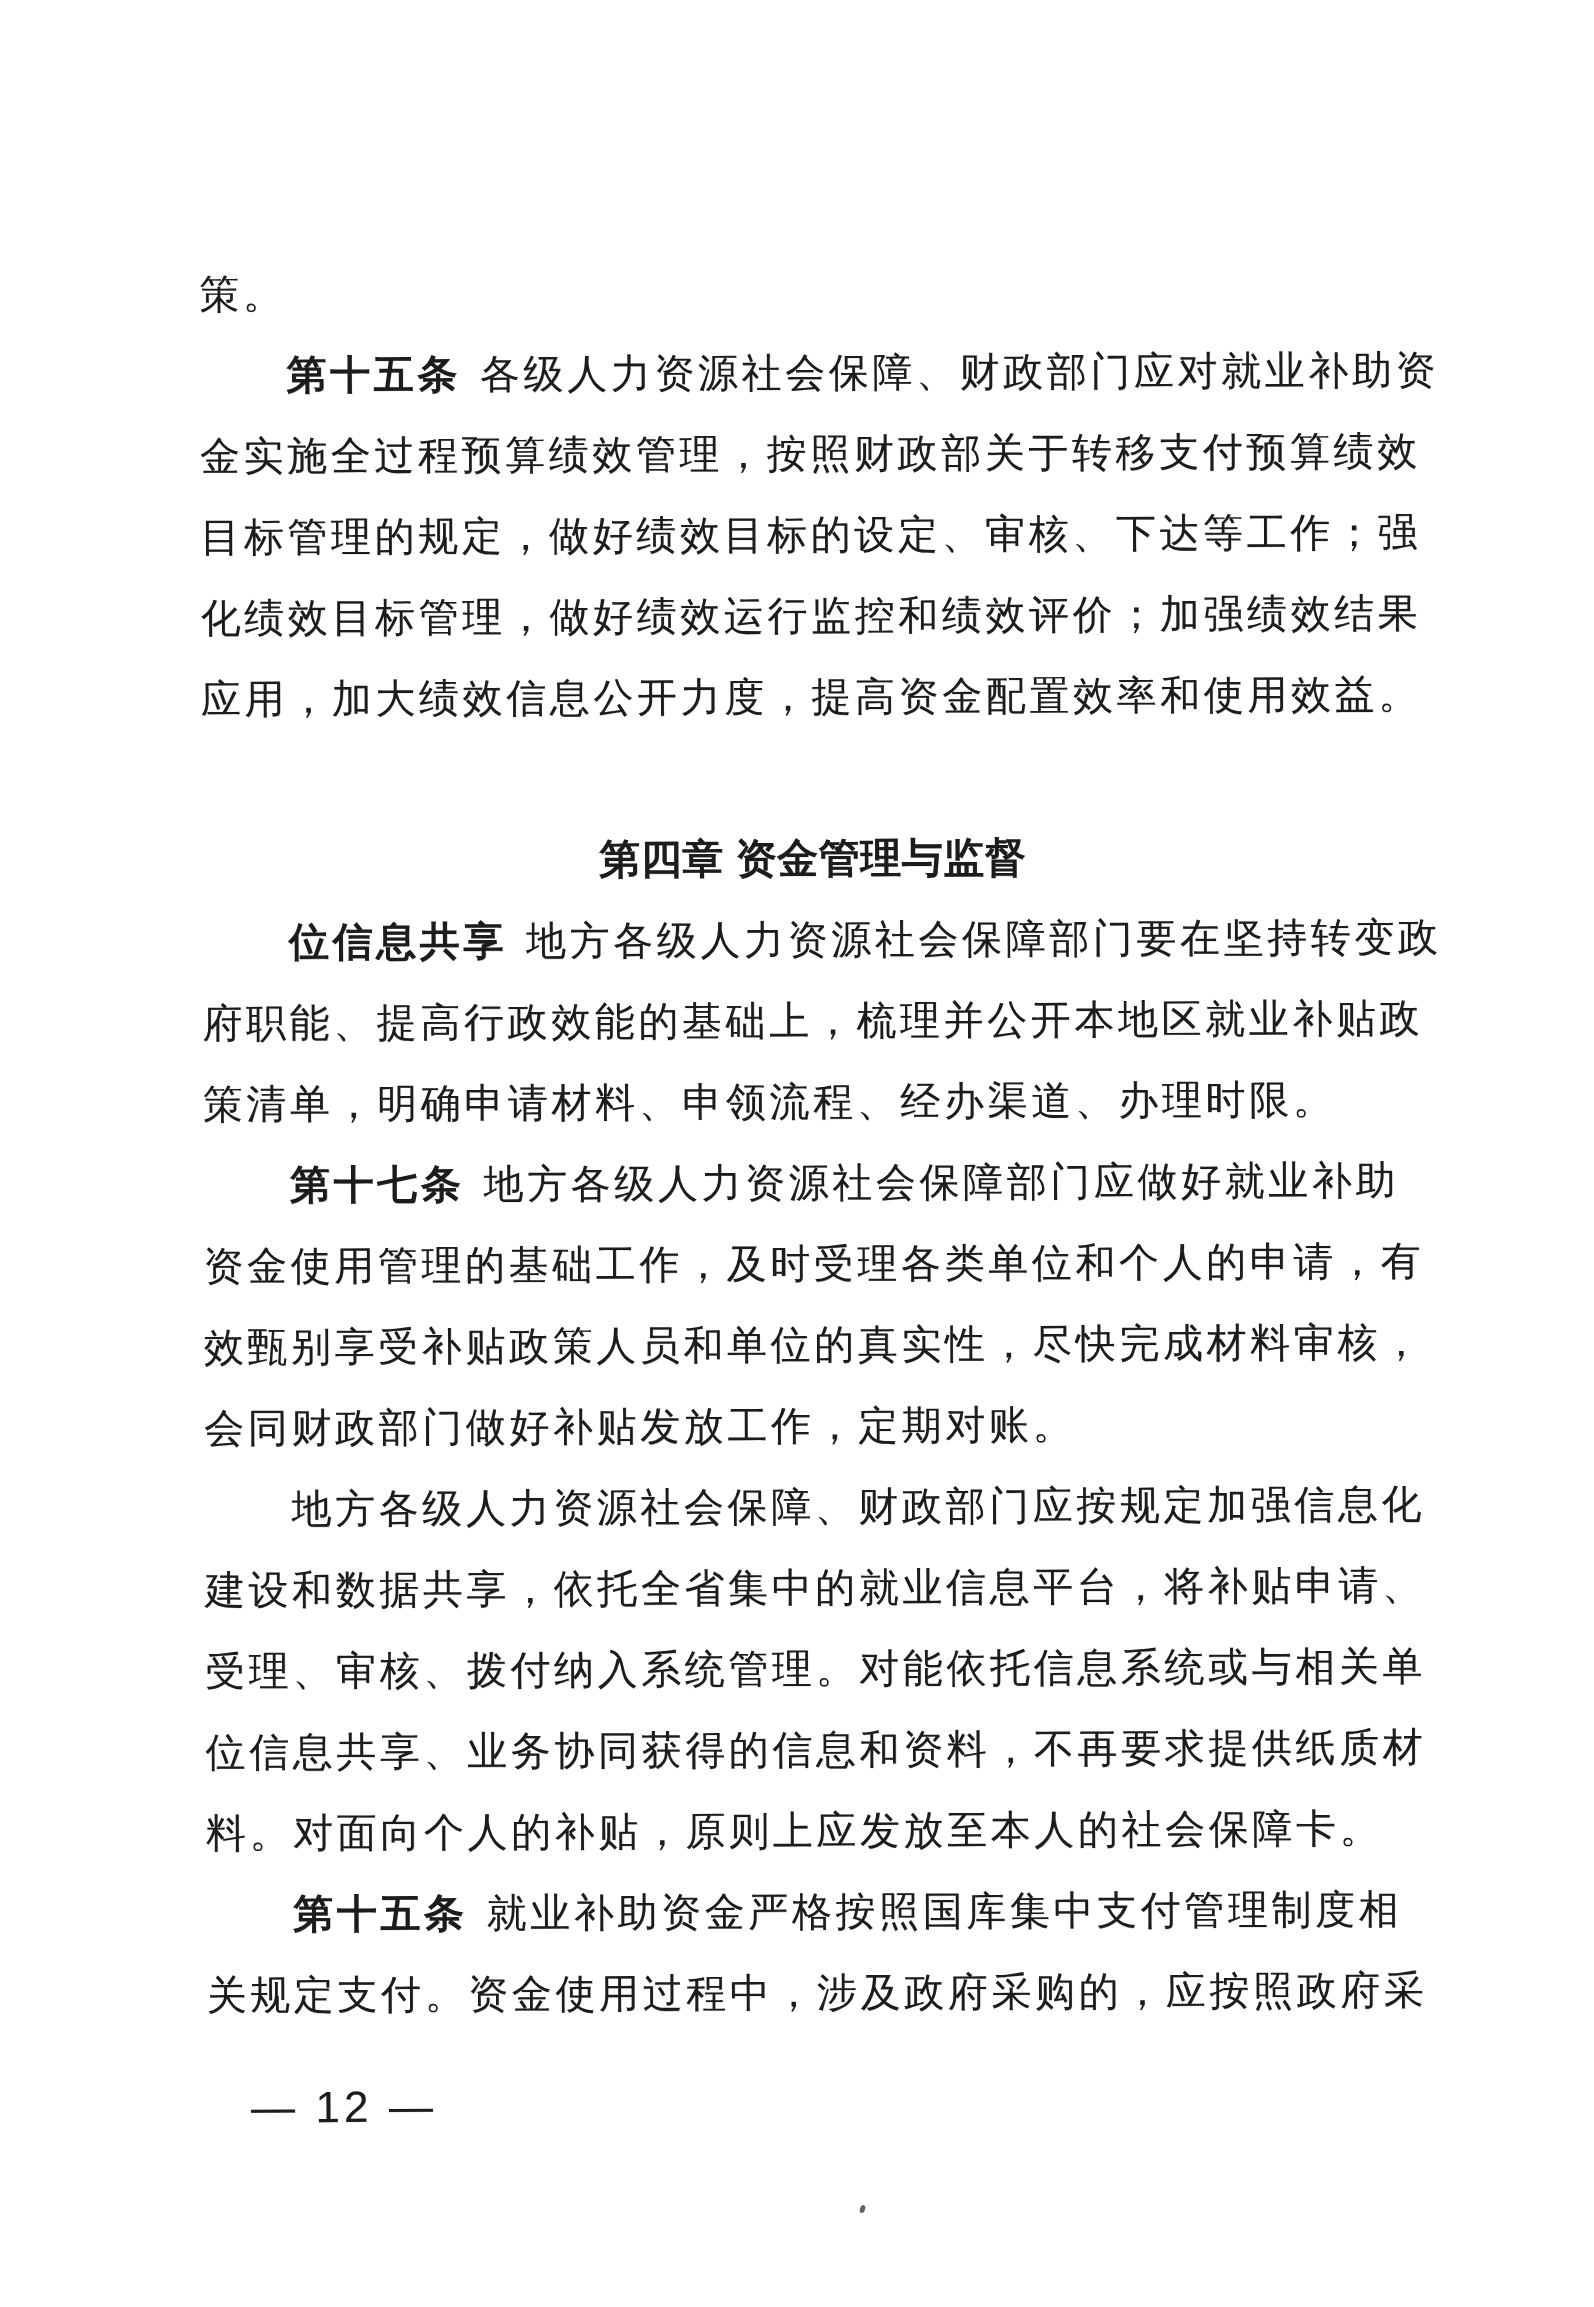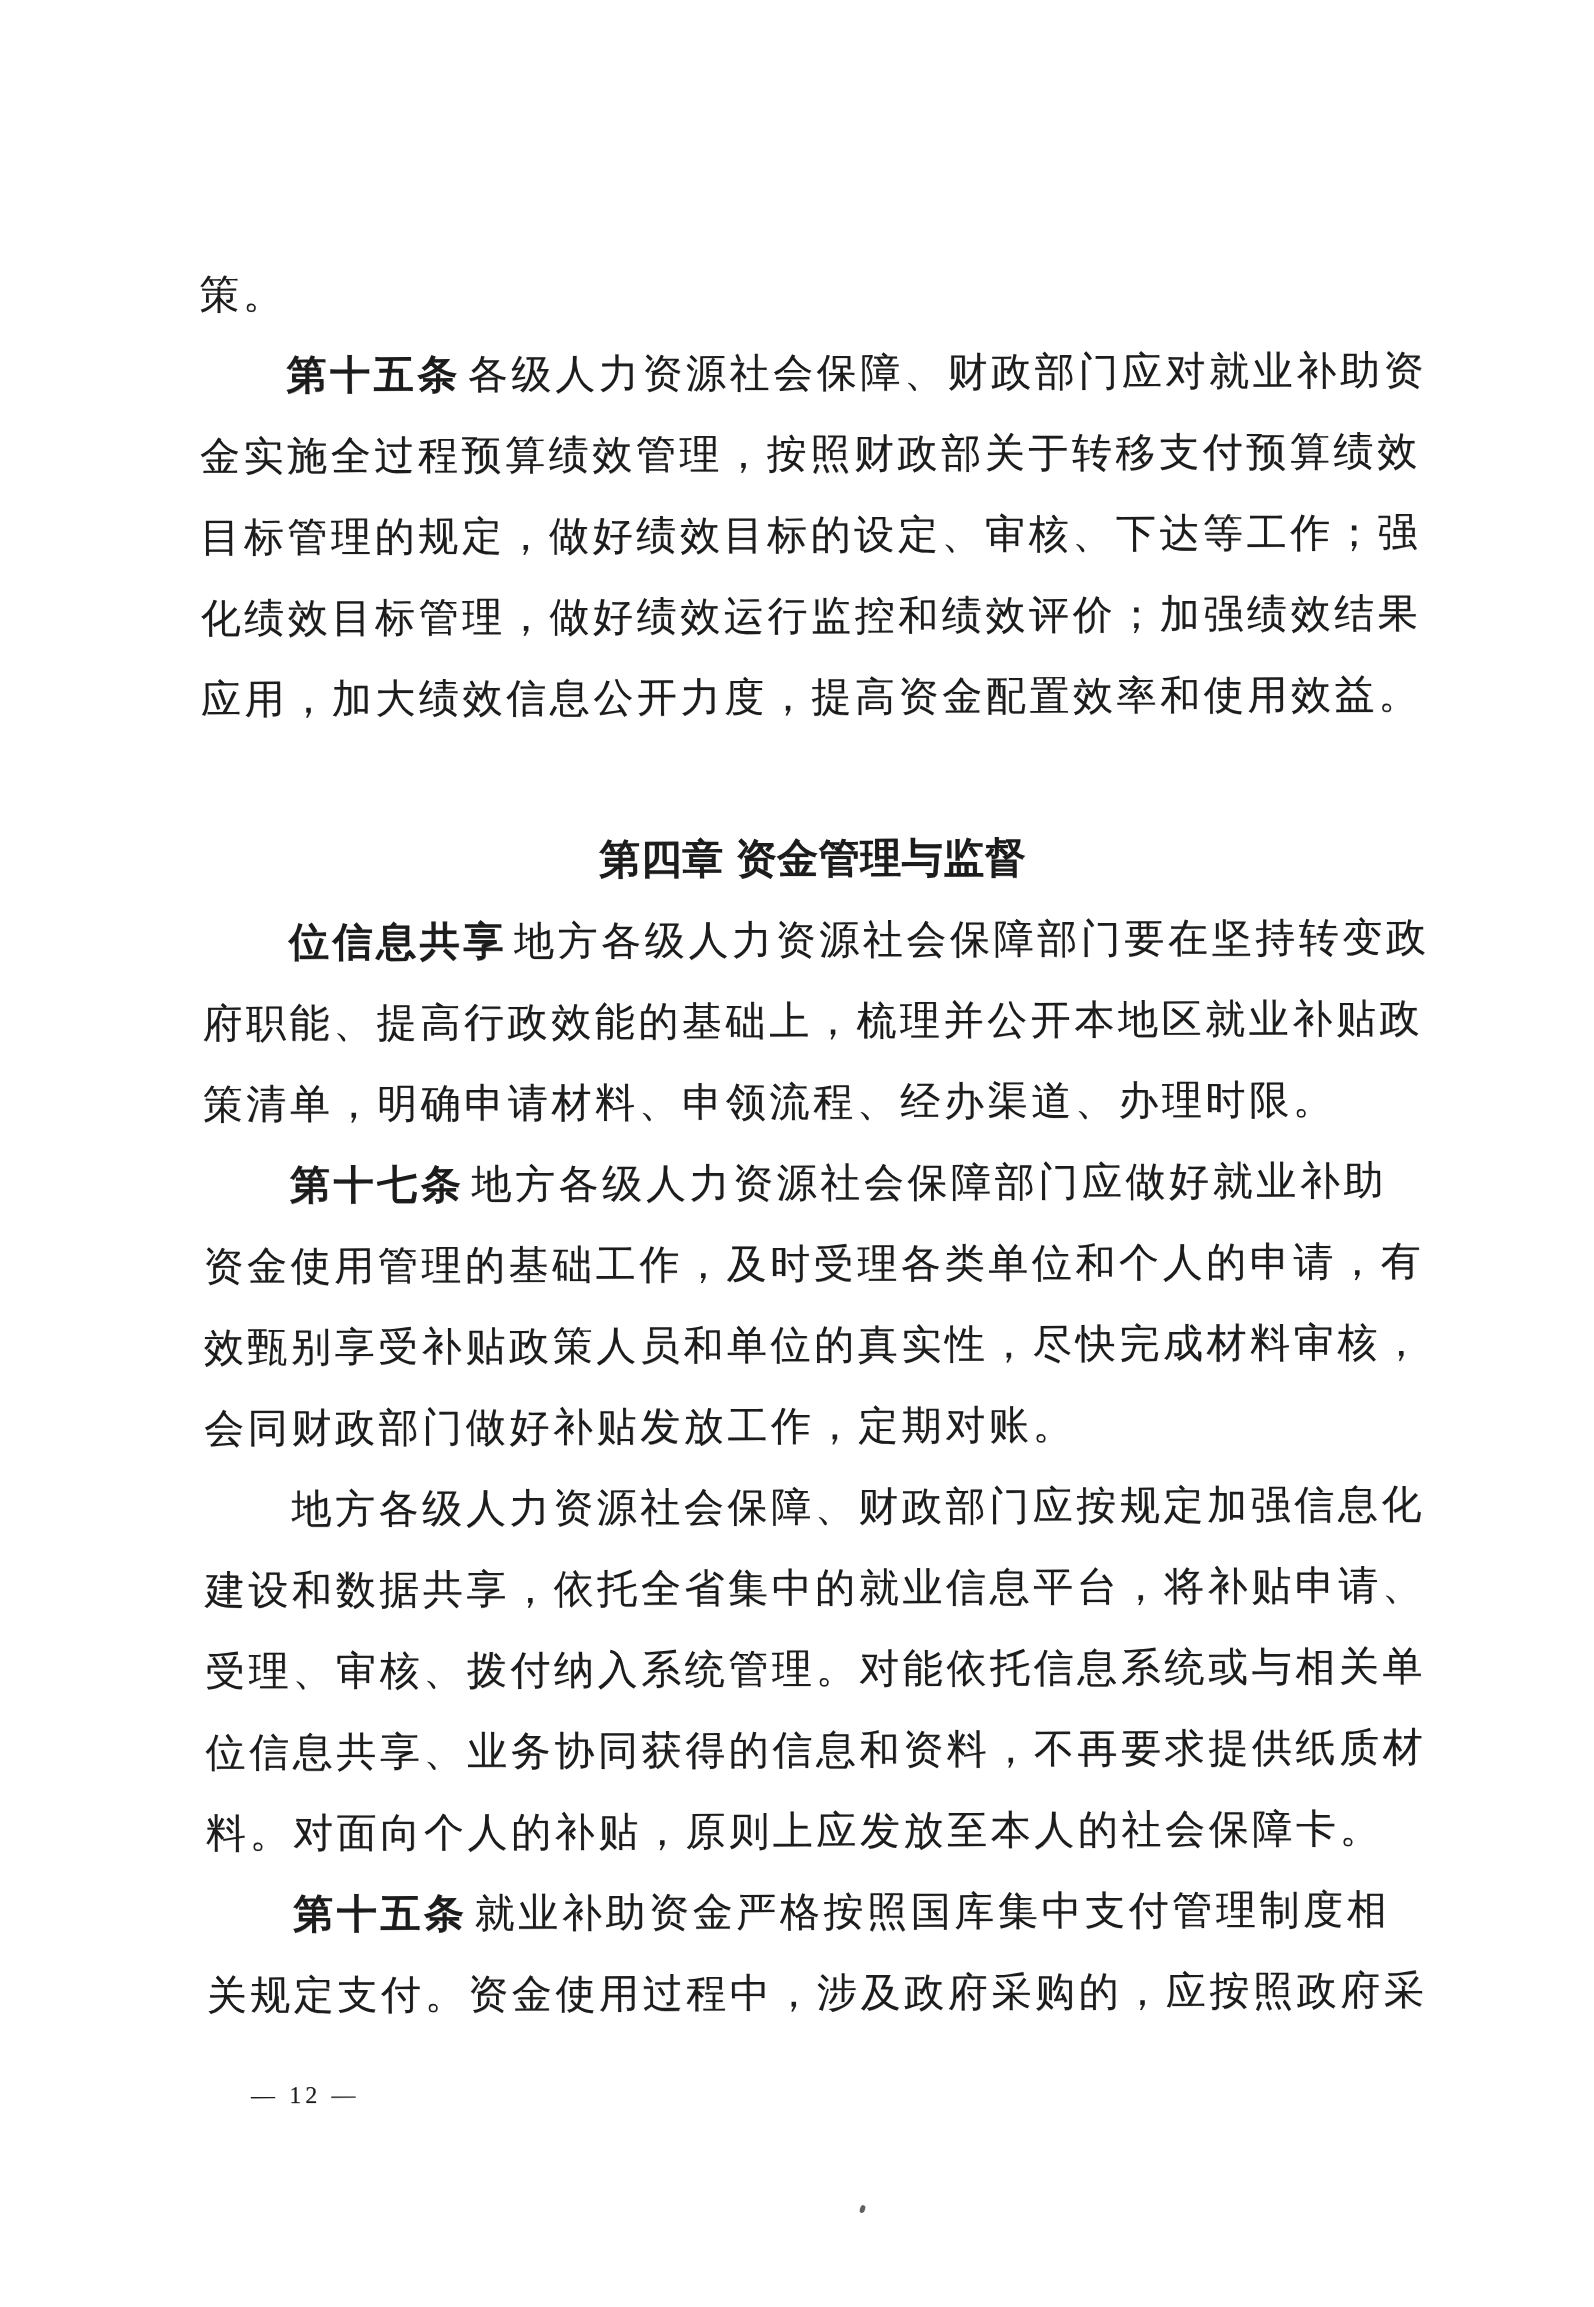--- a/index.html
+++ b/index.html
@@ -33,37 +33,37 @@
     color: #1c1c1c;
     text-shadow: 0.3px 0.3px 0.4px rgba(25,25,25,0.38);
   }
   .line.indent {
     padding-left: 87px;
   }
   .article-label {
     font-family: "Liberation Sans", "DejaVu Sans", sans-serif;
     font-weight: 700;
     letter-spacing: 3.6px;
-    margin-right: 7px;
+    margin-right: 19px;
   }
   .line.heading {
     justify-content: center;
     font-family: "Liberation Sans", "DejaVu Sans", sans-serif;
     font-weight: 700;
     font-size: 41px;
     letter-spacing: 0.5px;
     margin-top: 81px;
     padding-left: 0;
   }
   .page-number {
     position: absolute;
     left: 251px;
     top: 2082px;
-    font-family: Liberation Serif, serif;
-    font-size: 24px;
+    font-family: Liberation Sans, sans-serif;
+    font-size: 44px;
     letter-spacing: 4.1px;
     color: #1c1c1c;
     transform: rotate(-0.35deg);
     text-shadow: 0.3px 0.3px 0.4px rgba(25,25,25,0.38);
     white-space: pre;
   }
   .speck {
     position: absolute;
     left: 860px;
     top: 2205px;

